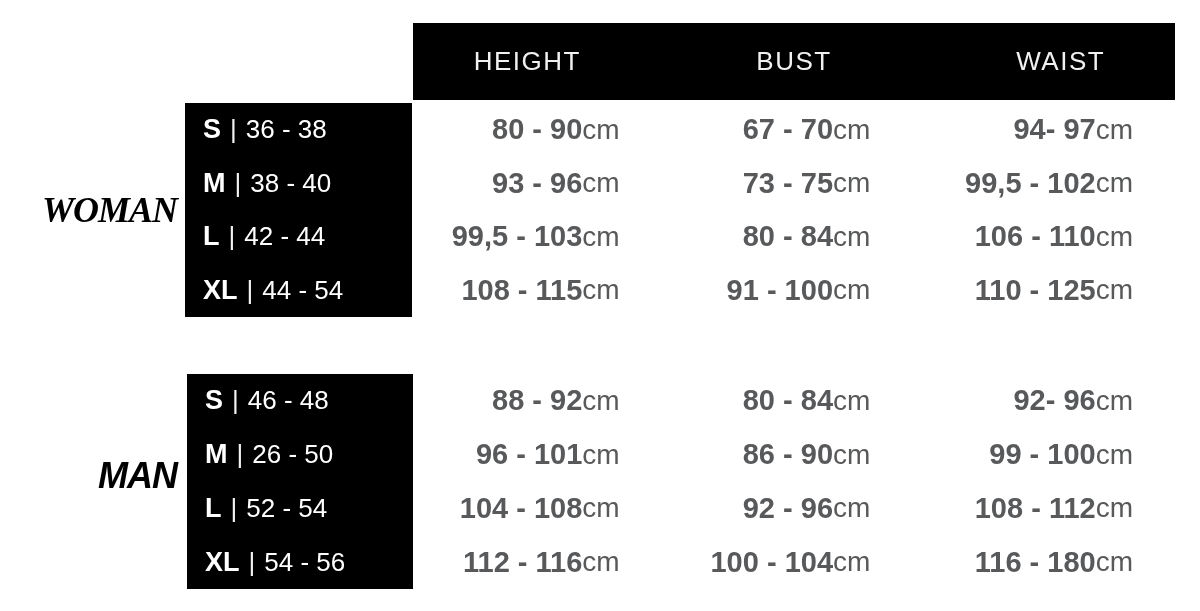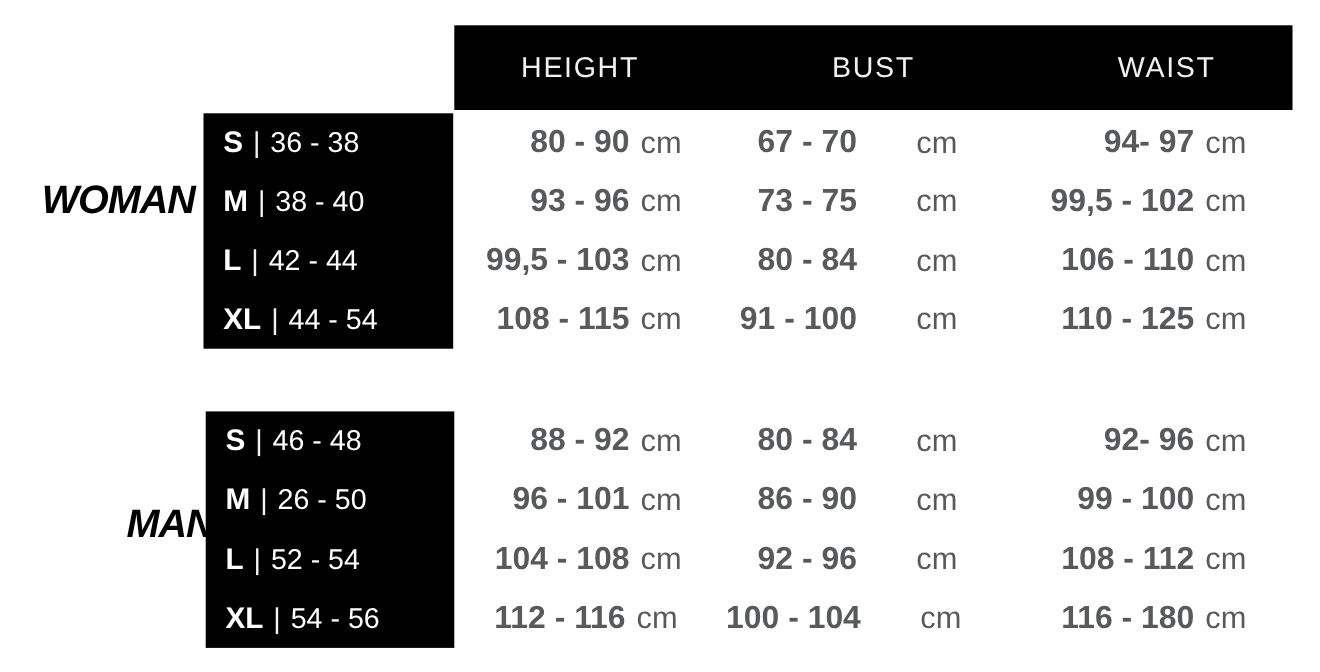--- a/index.html
+++ b/index.html
@@ -28,36 +28,36 @@
   }
   .sz{font-weight:bold;font-size:27px;}
   .bar{margin:0 9px;font-weight:400;opacity:.95;}
   .fit{font-weight:400;}
   
   .group-label{
     position:absolute;left:0;width:177px;text-align:right;
     font-weight:bold;font-style:italic;font-size:36px;color:#000;
     letter-spacing:-1px;line-height:1;
   }
-  .group-label.woman{top:164px;}
-  .group-label.man{top:458px;margin-left:17px;}
+  .group-label.woman{top:192px;font-family:Liberation Serif, serif;}
+  .group-label.man{top:458px;}
   
   .data-block{position:absolute;left:413px;width:762px;display:flex;flex-direction:column;}
   .data-block.woman{top:103px;height:214px;}
   .data-block.man{top:374px;height:215px;}
   .data-row{flex:1;display:flex;}
   .cell{
     width:254px;display:flex;align-items:center;justify-content:flex-end;
     color:#58595b;font-size:29px;white-space:nowrap;
   }
   .cell.height{padding-right:44px;}
-  .cell.bust{padding-right:56px;gap:44px;}
+  .cell.bust{padding-right:56px;}
   .cell.waist{padding-right:42px;}
   .cell b{font-weight:bold;}
-  .unit{margin-left:10px;font-weight:400;font-size:28px;}
+  .unit{font-weight:400;font-size:28px;}
 </style>
 </head>
 <body>
 
 <div class="sheet">
 
   <div class="header-bar">
     <div class="hcell">HEIGHT</div>
     <div class="hcell">BUST</div>
     <div class="hcell">WAIST</div>

